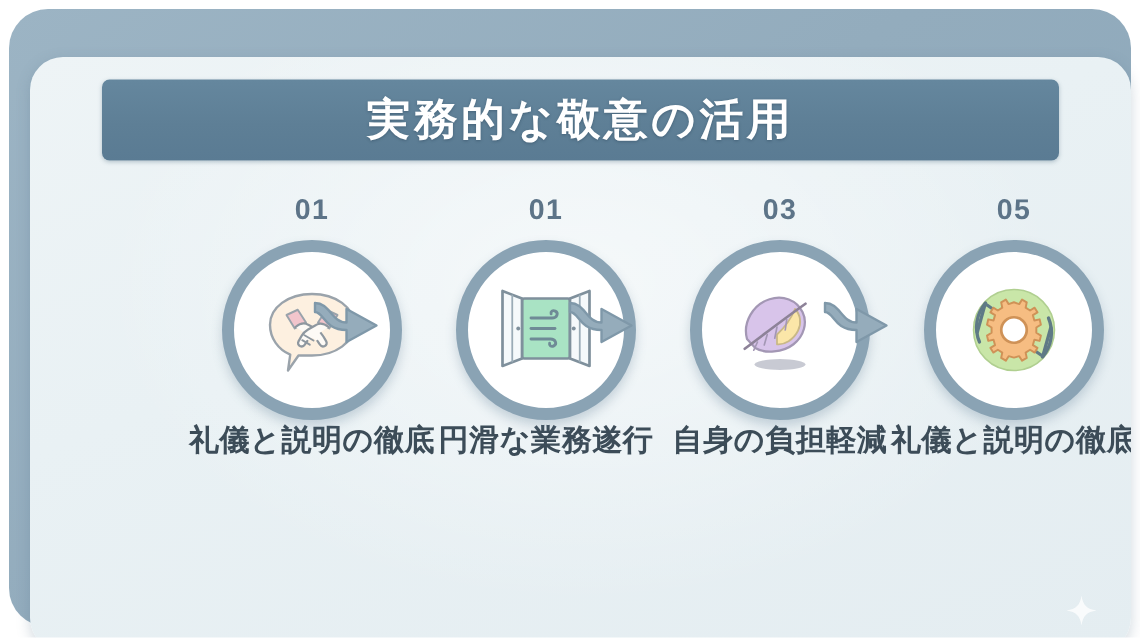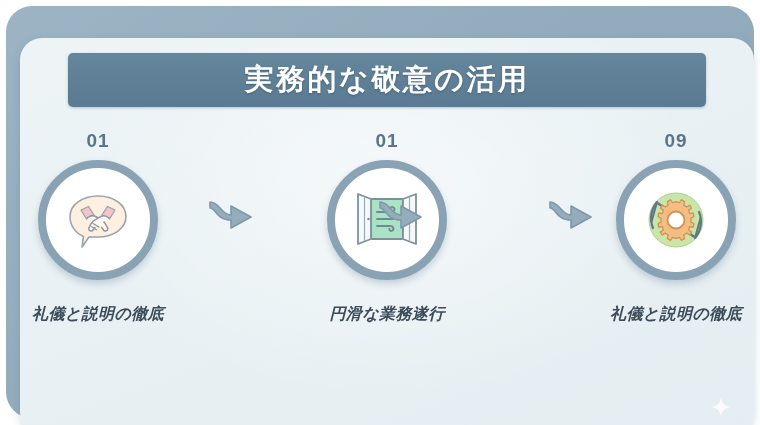--- a/index.html
+++ b/index.html
@@ -77,21 +77,21 @@
 
   
   .steps-row {
     position: absolute;
     left: 0;
     top: 92px;
     width: 734px;
     height: 260px;
     display: flex;
     align-items: flex-start;
-    justify-content: space-between;
+    justify-content: flex-end;
     z-index: 2;
   }
 
   .step {
     width: 156px;
     display: flex;
     flex-direction: column;
     align-items: center;
     position: relative;
   }
@@ -122,27 +122,25 @@
 
   .icon-wrap {
     width: 76px;
     height: 76px;
     display: flex;
     align-items: center;
     justify-content: center;
   }
 
   .step-label {
-    margin-top: 24px;
-    font-size: 16px;
+    font-size: 20px;
     font-weight: bold;
     color: #3c4c58;
     letter-spacing: 0.4px;
     white-space: nowrap;
-    font-style: italic;
   }
 
   
   .arrow {
     position: absolute;
     top: 150px;
     width: 46px;
     height: 42px;
     z-index: 4;
     pointer-events: none;
@@ -215,23 +213,46 @@
 
               <path d="M28 30 L42 30 C45.5 30 46.5 26.5 44.2 25.4 C42.4 24.5 41 25.8 41.4 27.2" fill="none" stroke="#6f8a96" stroke-width="1.9" stroke-linecap="round"></path>
               <path d="M28 37 L44 37" fill="none" stroke="#6f8a96" stroke-width="1.9" stroke-linecap="round"></path>
               <path d="M28 44 L41 44 C44.5 44 45.5 47.5 43.2 48.6 C41.4 49.5 40 48.2 40.4 46.8" fill="none" stroke="#6f8a96" stroke-width="1.9" stroke-linecap="round"></path>
             </svg>
           </div>
         </div>
         <div class="step-label">円滑な業務遂行</div>
       </div>
 
-
-      <div class="step">
-        <div class="step-number">09</div>
+      <div class="step">
+        <div class="step-number">03</div>
+        <div class="step-circle">
+          <div class="icon-wrap">
+            <svg viewBox="0 0 76 76" width="76" height="76">
+
+              <ellipse cx="38" cy="61" rx="17" ry="3.6" fill="#b6b8c4" opacity="0.75"></ellipse>
+
+              <path d="M16 44 C13 33 20 21 31 17.5 C40 14.6 49 18 53 26 C56.5 33 54 42 47 47.5 C40 53 28 54 21.5 50 Z" fill="#d8c4ea" stroke="#a397b4" stroke-width="1.5" stroke-linejoin="round"></path>
+
+              <path d="M36 47.5 C41 48 47 44.5 50 38.5 C52.6 33.2 51.5 27.6 48 24 C46 29 42 35.5 36 41 Z" fill="#fbe6a8" stroke="#c9b887" stroke-width="1.2" stroke-linejoin="round"></path>
+
+              <path d="M14.5 50.5 C26 42 40 31 55 20.5" fill="none" stroke="#8d8298" stroke-width="1.8" stroke-linecap="round"></path>
+
+              <path d="M23 46 L20.5 51.5" stroke="#a397b4" stroke-width="1.1" stroke-linecap="round"></path>
+              <path d="M29.5 41 L27.5 48" stroke="#a397b4" stroke-width="1.1" stroke-linecap="round"></path>
+              <path d="M36 36 L34.5 43.5" stroke="#a397b4" stroke-width="1.1" stroke-linecap="round"></path>
+              <path d="M42.5 31 L41.5 38" stroke="#a397b4" stroke-width="1.1" stroke-linecap="round"></path>
+            </svg>
+          </div>
+        </div>
+        <div class="step-label">自身の負担軽減</div>
+      </div>
+
+      <div class="step">
+        <div class="step-number">05</div>
         <div class="step-circle">
           <div class="icon-wrap">
             <svg viewBox="0 0 76 76" width="76" height="76">
 
               <circle cx="38" cy="38" r="27" fill="#c9e6a8" stroke="#b0cf90" stroke-width="1"></circle>
 
               <path d="M61 30 A25 25 0 0 1 57 56" fill="none" stroke="#5f7a86" stroke-width="2.2" stroke-linecap="round"></path>
               <path d="M62.5 36.5 L57.2 55.5 L50 50.5" fill="none" stroke="#5f7a86" stroke-width="2.2" stroke-linecap="round" stroke-linejoin="round"></path>
               <path d="M15 46 A25 25 0 0 1 19 20" fill="none" stroke="#5f7a86" stroke-width="2.2" stroke-linecap="round"></path>
               <path d="M13.5 39.5 L18.8 20.5 L26 25.5" fill="none" stroke="#5f7a86" stroke-width="2.2" stroke-linecap="round" stroke-linejoin="round"></path>

